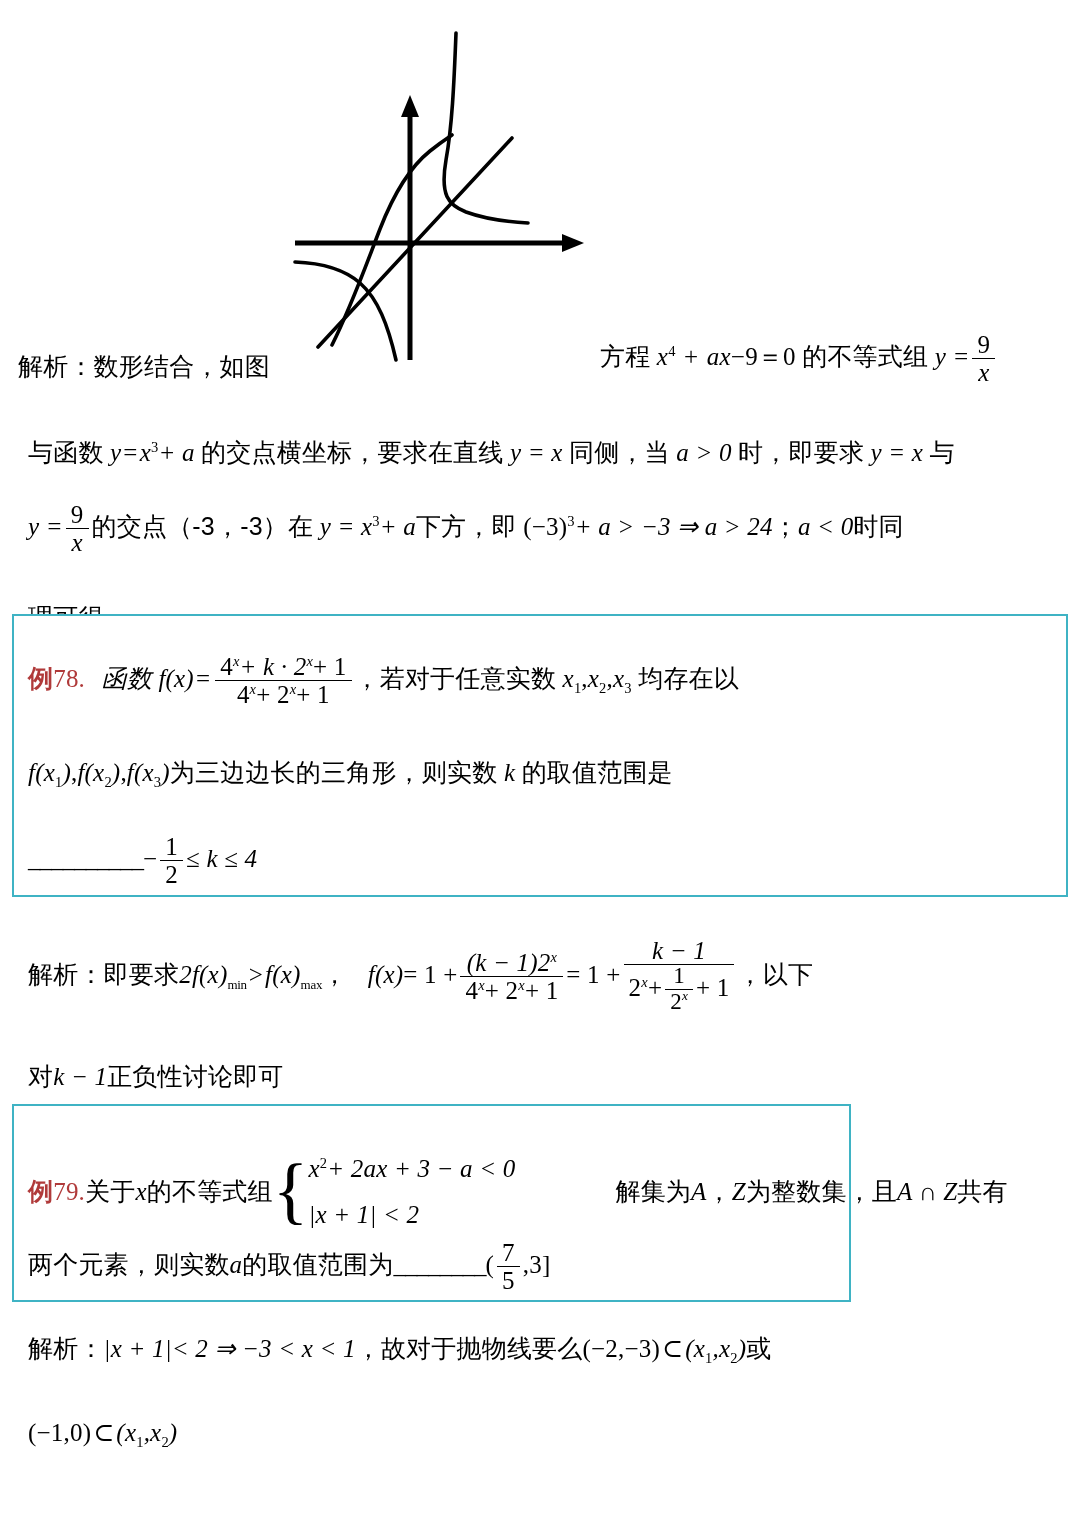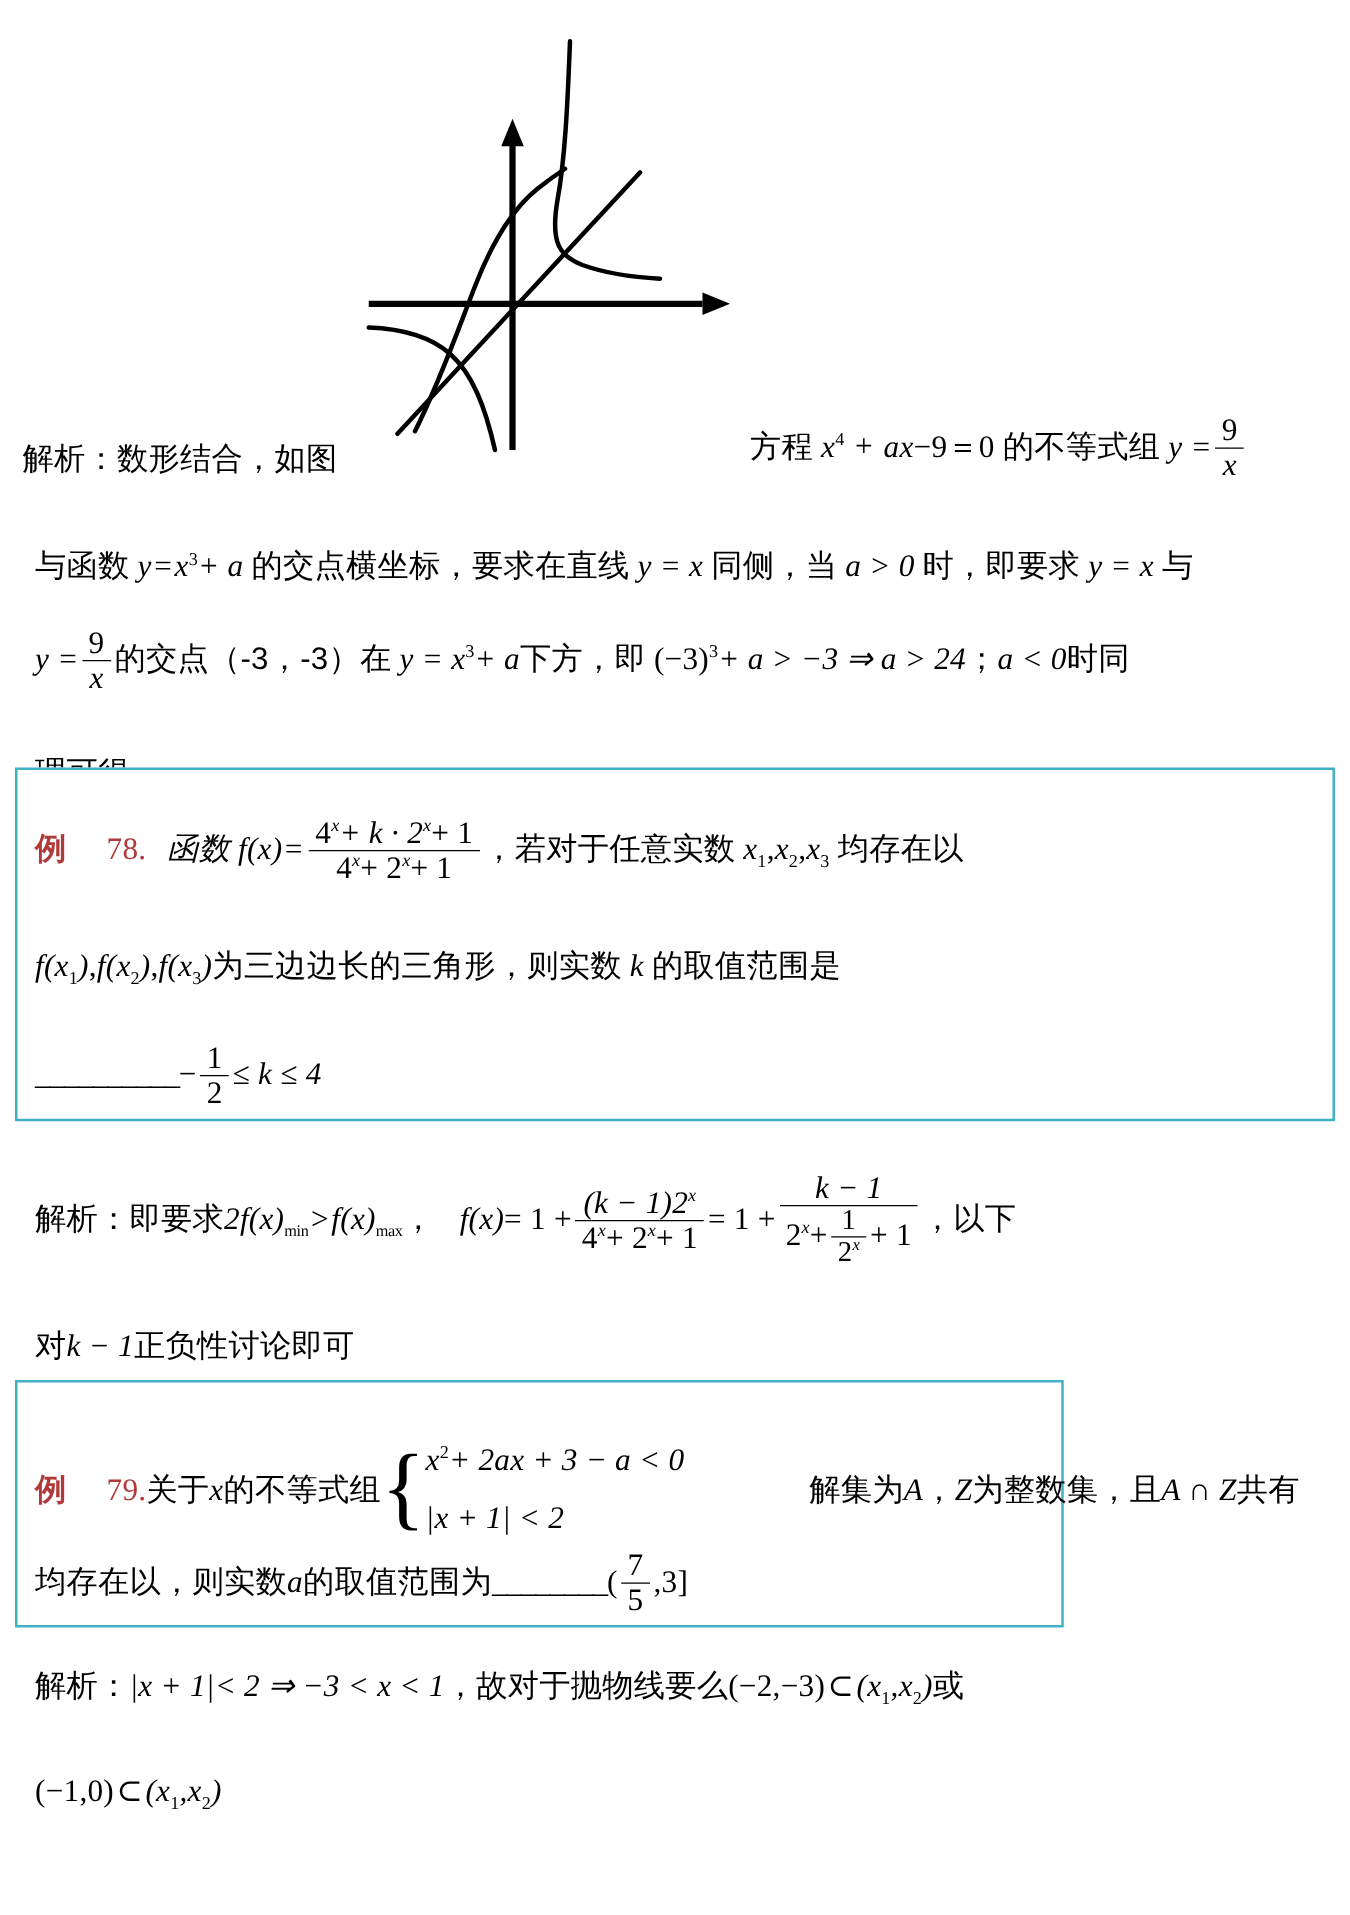--- a/index.html
+++ b/index.html
@@ -55,21 +55,21 @@
     border: 2.5px solid #3fb3c4;
     background: #ffffff;
     box-sizing: border-box;
   }
   .ex-label {
     color: #b03a3a;
     font-family: "Liberation Sans", "DejaVu Sans", sans-serif;
     font-weight: bold;
     font-style: normal;
   }
-  .ex-label .num-part { font-weight: normal; font-family: "Liberation Serif", serif; padding-left: 32px; }
+  .ex-label .num-part { font-weight: normal; font-family: "Liberation Serif", serif; }
 
   .blank { letter-spacing: -1px; }
 
   
   #figure {
     position: absolute;
     left: 270px;
     top: 15px;
     width: 330px;
     height: 360px;
@@ -166,21 +166,21 @@
   <span class="cjk">对</span><span class="mi">k − 1</span><span class="cjk">正负性讨论即可</span>
 </div>
 
 <div class="exbox" style="left:12px; top:1104px; width:839px; height:198px;">
 
   <div class="line" style="left:14px; top:42px;">
     <span class="ex-label"><span>例</span><span class="num-part">79.</span></span><span class="cjk">关于</span><span class="mi">x</span><span class="cjk">的不等式组</span><span style="display:inline-block; vertical-align:middle; position:relative; top:-2px;"><span style="display:inline-block; font-size:74px; line-height:0; vertical-align:middle; position:relative; top:-2px; font-family:'Liberation Serif',serif;">{</span><span style="display:inline-block; vertical-align:middle; text-align:left; line-height:1.85; font-size:25px;"><span style="display:block;"><span class="mi">x</span><sup class="pwn">2</sup><span class="mi">+ 2ax + 3 − a &lt; 0</span></span><span style="display:block;" class="mi">|x + 1| &lt; 2</span></span></span><span class="cjk" style="margin-left:100px;">解集为</span><span class="mi">A</span><span class="cjk">，</span><span class="mi">Z</span><span class="cjk">为整数集，且</span><span class="mi">A ∩ Z</span><span class="cjk">共有</span>
   </div>
 
   <div class="line" style="left:14px; top:134px;">
-    <span class="cjk">均存在以，则实数</span><span class="mi">a</span><span class="cjk">的取值范围为</span><span class="blank mn">________</span><span class="mn">(</span><span class="frac"><span class="num mn">7</span><span class="den mn">5</span></span><span class="mn">,3]</span>
+    <span class="cjk">两个元素，则实数</span><span class="mi">a</span><span class="cjk">的取值范围为</span><span class="blank mn">________</span><span class="mn">(</span><span class="frac"><span class="num mn">7</span><span class="den mn">5</span></span><span class="mn">,3]</span>
   </div>
 </div>
 
 <div class="line" style="left:28px; top:1332px;">
   <span class="cjk">解析：</span><span class="mi">|x + 1|</span><span class="mi">&lt; 2 ⇒ −3 &lt; x &lt; 1</span><span class="cjk">，</span><span class="cjk">故对于抛物线要么</span><span class="mn">(−2,−3)</span><span class="op">⊂</span><span class="mi">(x</span><sub class="sb">1</sub><span class="mi">,x</span><sub class="sb">2</sub><span class="mi">)</span><span class="cjk">或</span>
 </div>
 
 <div class="line" style="left:28px; top:1418px;">
   <span class="mn">(−1,0)</span><span class="op">⊂</span><span class="mi">(x</span><sub class="sb">1</sub><span class="mi">,x</span><sub class="sb">2</sub><span class="mi">)</span>
 </div>

